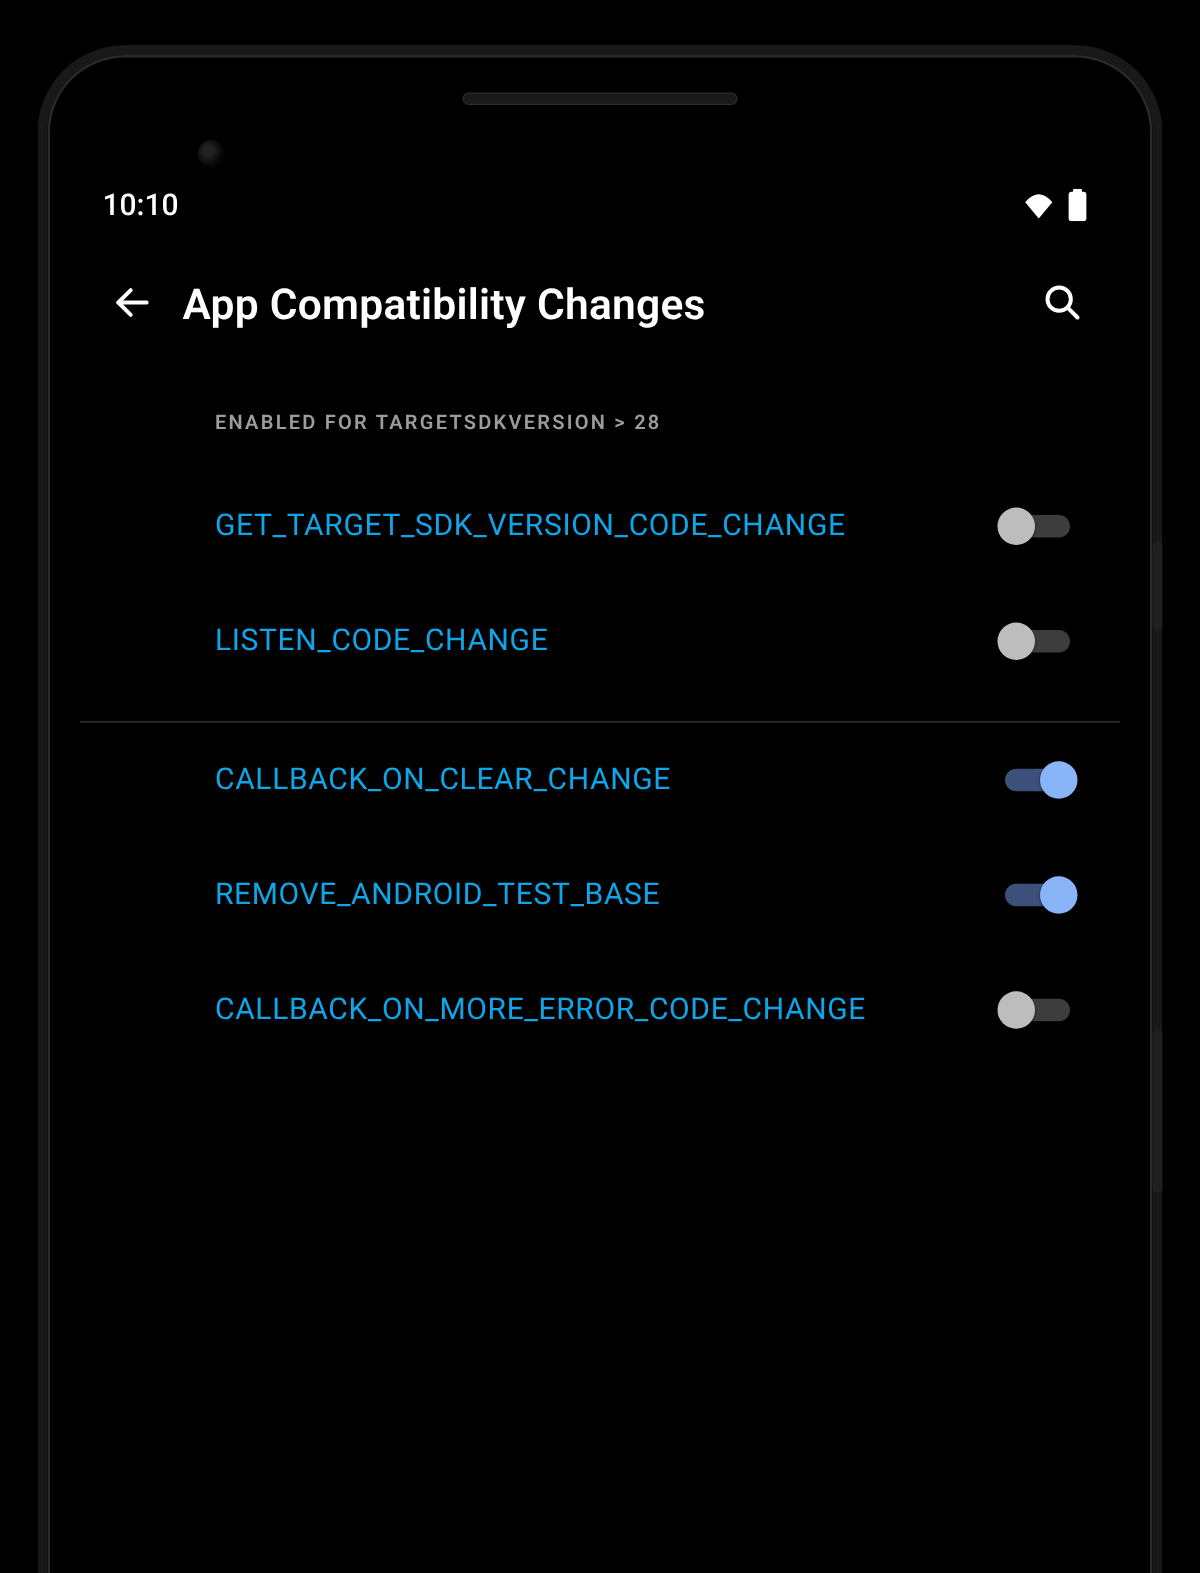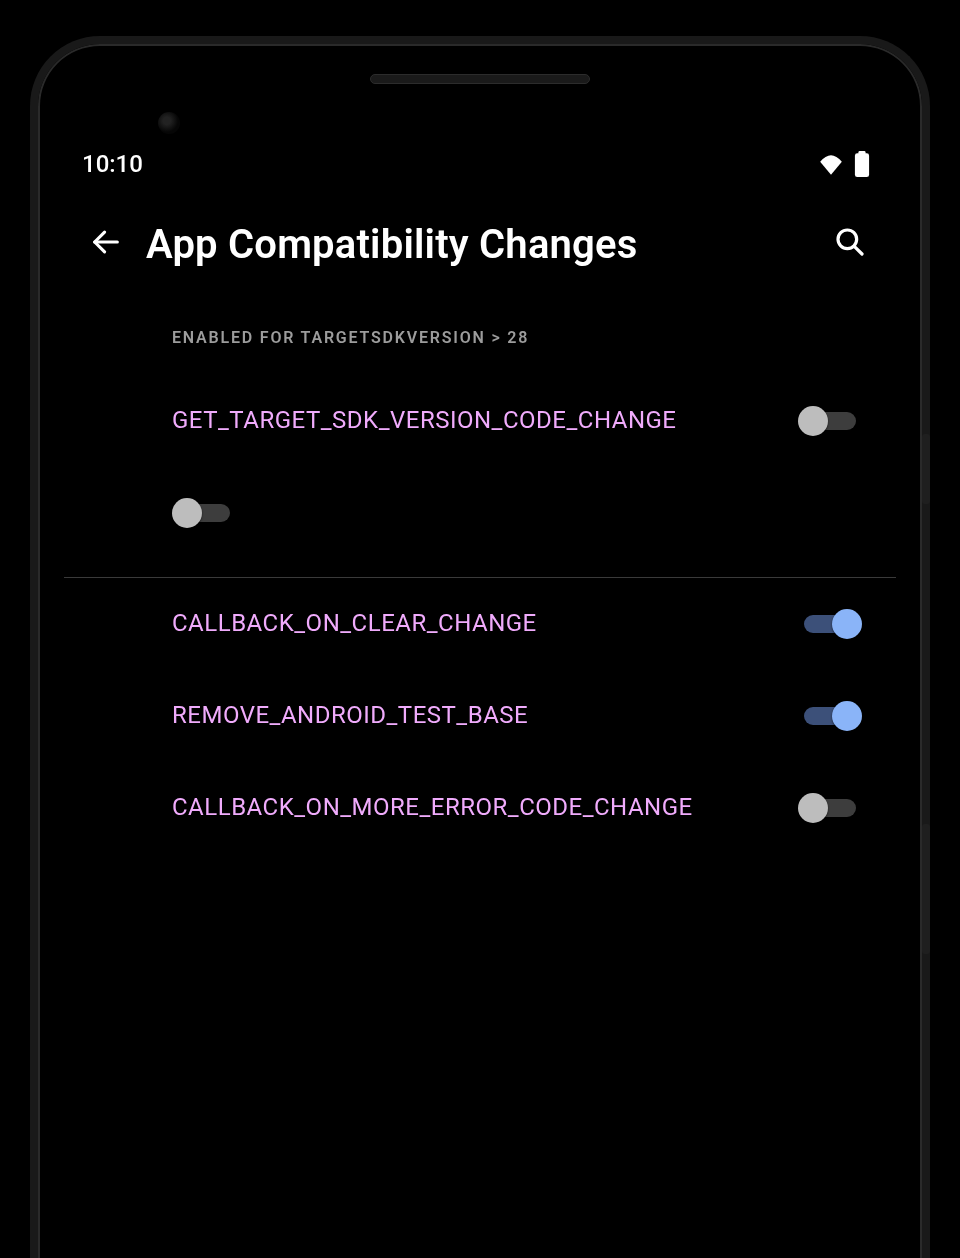--- a/index.html
+++ b/index.html
@@ -83,21 +83,21 @@
     padding: 24px 18px 26px 14px;
   }
   .back-btn {
     width: 56px; height: 56px;
     display: flex; align-items: center; justify-content: center;
     color: #fff;
   }
   .title {
     flex: 1;
     color: #fff;
-    font-size: 40px;
+    font-size: 34px;
     font-weight: 600;
     margin-left: 12px;
     letter-spacing: 0.2px;
   }
   .search-btn {
     width: 56px; height: 56px;
     display: flex; align-items: center; justify-content: center;
     color: #fff;
   }
 
@@ -110,21 +110,21 @@
   }
 
   .row {
     display: flex;
     align-items: center;
     padding: 22px 34px 22px 108px;
     min-height: 92px;
   }
   .row .label {
     flex: 1;
-    color: #f0abfc;
+    color: #0ea5e9;
     font-size: 24px;
     letter-spacing: 0.5px;
     line-height: 1.4;
     padding-right: 24px;
     word-break: break-word;
   }
 
   .toggle {
     width: 64px;
     height: 32px;
@@ -208,20 +208,21 @@
 
     <div class="row">
       <div class="label">GET_TARGET_SDK_VERSION_CODE_CHANGE</div>
       <div class="toggle">
         <div class="track"></div>
         <div class="thumb"></div>
       </div>
     </div>
 
     <div class="row">
+      <div class="label">LISTEN_CODE_CHANGE</div>
       <div class="toggle">
         <div class="track"></div>
         <div class="thumb"></div>
       </div>
     </div>
 
     <div class="divider"></div>
 
 
     <div class="row">

